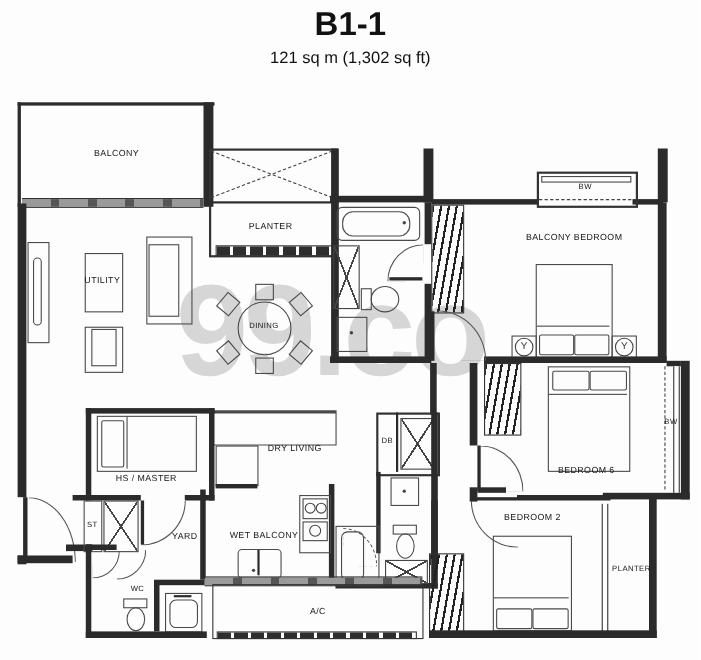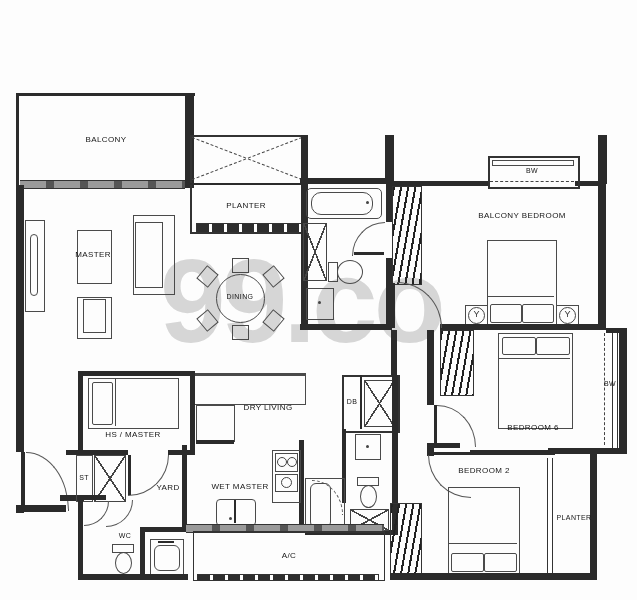--- a/index.html
+++ b/index.html
@@ -30,20 +30,22 @@
         font-size:9px;line-height:13px;text-align:center;color:#333;}
   .lamp::before{content:"Y";}
   .wm{position:absolute;font-weight:bold;color:#d6d6d6;letter-spacing:-4px;line-height:1;z-index:0;}
   .fz7{font-size:7px;}
 </style>
 </head>
 <body>
 
 <div id="canvas">
 
+  <div class="title" style="top:6px;font-size:30px;font-weight:600;">B1-1</div>
+  <div class="title" style="top:44px;font-size:15px;">121 sq m (1,302 sq ft)</div>
 
   <div class="wm" style="left:160px;top:242px;font-size:118px;">99.co</div>
 
   <div class="w" style="left:16px;top:93px;width:179px;height:2.5px;"></div>
   <div class="w" style="left:16px;top:93px;width:2.5px;height:95px;"></div>
   <div class="w" style="left:185px;top:93px;width:9px;height:95px;"></div>
   <div class="lbl" style="left:106px;top:136px;">BALCONY</div>
   <div class="glass" style="left:20px;top:180px;width:165px;height:7px;"></div>
 
   <div class="w" style="left:16px;top:185px;width:8px;height:267px;"></div>
@@ -57,21 +59,21 @@
   <div class="w" style="left:190px;top:183px;width:113px;height:1.5px;"></div>
   <div class="dashh" style="left:188px;top:158px;width:118px;transform:rotate(21deg);"></div>
   <div class="dashh" style="left:188px;top:158px;width:118px;transform:rotate(-21deg);"></div>
   <div class="lbl" style="left:246px;top:202px;">PLANTER</div>
   <div class="bandh" style="left:196px;top:223px;width:107px;height:8px;"></div>
   <div class="w" style="left:301px;top:135px;width:7px;height:195px;"></div>
 
   <div class="ln" style="left:25px;top:220px;width:18px;height:90px;"></div>
   <div class="ln" style="left:30px;top:234px;width:6px;height:60px;border-radius:4px;"></div>
   <div class="ln" style="left:77px;top:230px;width:33px;height:52px;"></div>
-  <div class="lbl" style="left:93px;top:251px;">MASTER</div>
+  <div class="lbl" style="left:93px;top:251px;">UTILITY</div>
   <div class="ln" style="left:133px;top:215px;width:40px;height:78px;"></div>
   <div class="ln" style="left:135px;top:222px;width:26px;height:64px;"></div>
   <div class="ln" style="left:77px;top:297px;width:33px;height:40px;"></div>
   <div class="ln" style="left:83px;top:299px;width:21px;height:32px;"></div>
 
   <div class="ln" style="left:216px;top:274px;width:47px;height:47px;border-radius:50%;border-width:1.3px;"></div>
   <div class="lbl fz7" style="left:240px;top:293px;">DINING</div>
   <div class="chair" style="left:232px;top:258px;"></div>
   <div class="chair" style="left:232px;top:325px;"></div>
   <div class="chair" style="left:199px;top:269px;transform:rotate(-50deg);"></div>
@@ -191,21 +193,21 @@
   <div class="arc" style="left:128px;top:455px;width:40px;height:40px;border-right:1px solid #555;border-bottom:1px solid #555;border-bottom-right-radius:100%;"></div>
   <div class="w" style="left:128px;top:455px;width:3px;height:40px;"></div>
 
   <div class="w" style="left:66px;top:450px;width:14px;height:5px;"></div>
   <div class="ln" style="left:76px;top:455px;width:15px;height:45px;border-width:1.4px;"></div>
   <div class="lbl fz7" style="left:84px;top:474px;">ST</div>
   <div class="xb" style="left:94px;top:455px;width:30px;height:45px;"></div>
   <div class="lbl" style="left:168px;top:484px;">YARD</div>
 
   <div class="w" style="left:182px;top:445px;width:5px;height:82px;"></div>
-  <div class="lbl" style="left:240px;top:483px;">WET MASTER</div>
+  <div class="lbl" style="left:240px;top:483px;">WET BALCONY</div>
   <div class="ln" style="left:216px;top:499px;width:38px;height:25px;border-radius:4px;border-width:1.3px;"></div>
   <div class="w" style="left:234px;top:500px;width:1.5px;height:23px;"></div>
   <div class="abs" style="left:229px;top:517px;width:3px;height:3px;border-radius:50%;background:#444;"></div>
   <div class="ln" style="left:272px;top:450px;width:27px;height:51px;"></div>
   <div class="ln" style="left:275px;top:453px;width:21px;height:17px;"></div>
   <div class="abs" style="left:277px;top:457px;width:8px;height:8px;border:1px solid #444;border-radius:50%;"></div>
   <div class="abs" style="left:287px;top:457px;width:8px;height:8px;border:1px solid #444;border-radius:50%;"></div>
   <div class="ln" style="left:275px;top:474px;width:21px;height:16px;"></div>
   <div class="abs" style="left:281px;top:477px;width:9px;height:9px;border:1px solid #444;border-radius:50%;"></div>
 

